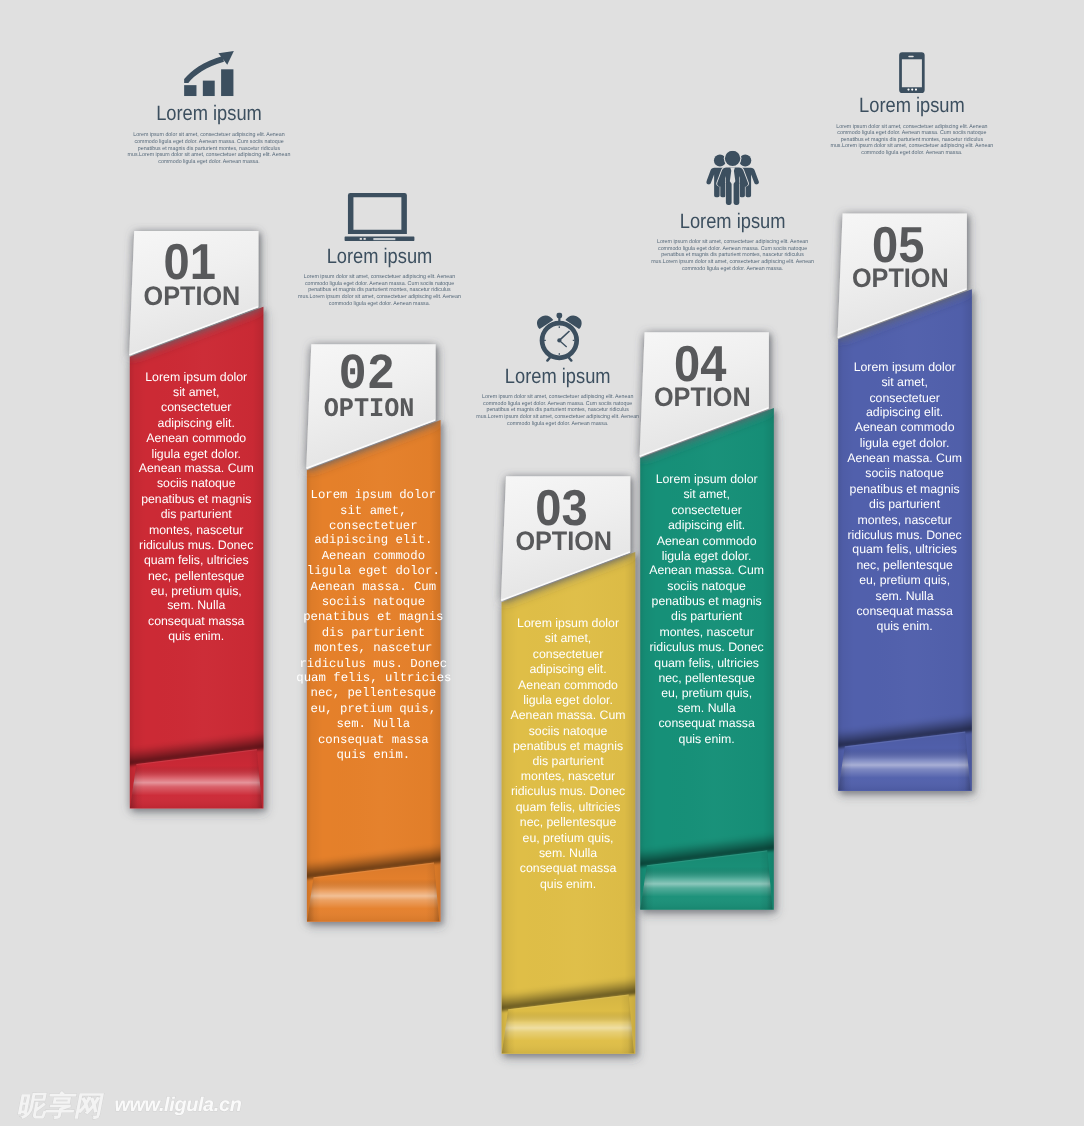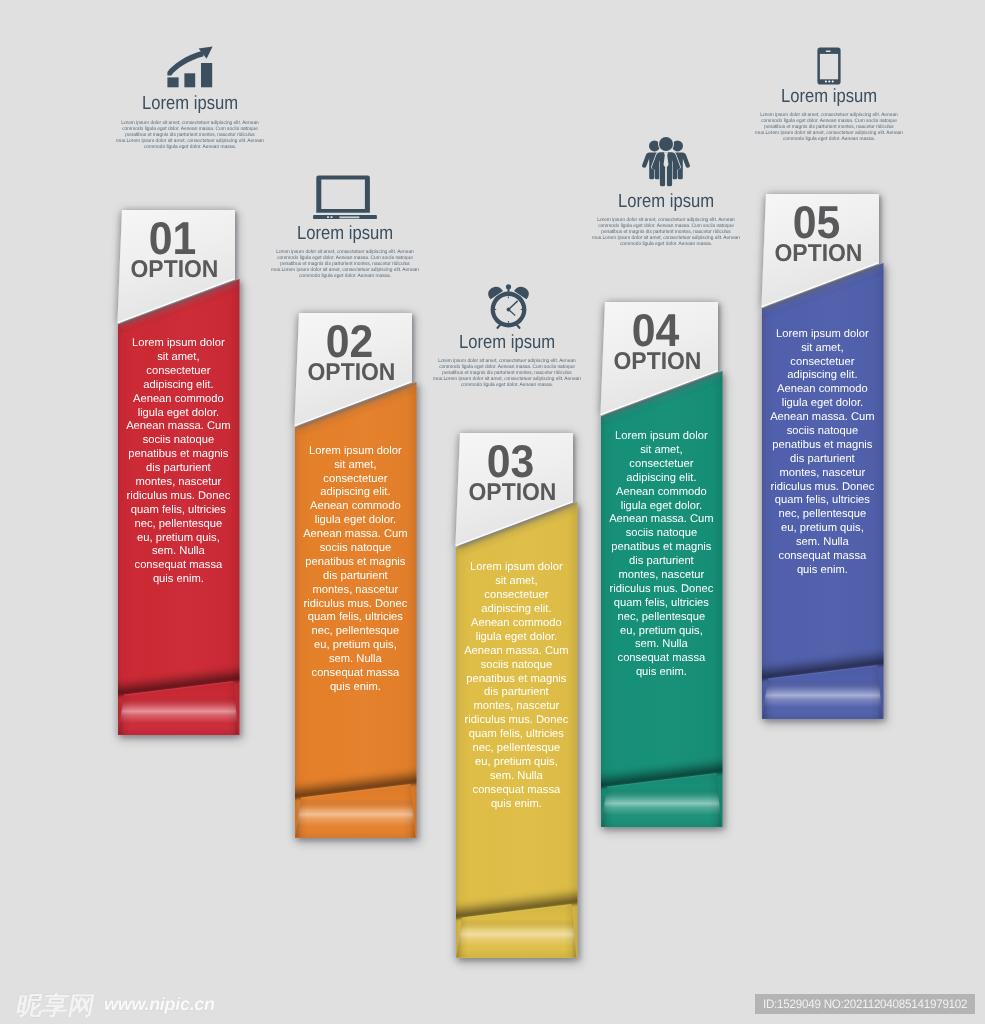--- a/index.html
+++ b/index.html
@@ -254,21 +254,21 @@
         <span>montes, nascetur</span>
         <span>ridiculus mus. Donec</span>
         <span>quam felis, ultricies</span>
         <span>nec, pellentesque</span>
         <span>eu, pretium quis,</span>
         <span>sem. Nulla</span>
         <span>consequat massa</span>
         <span>quis enim.</span>
       </div>
     </div>
-    <div class="card" style="left:275px;top:299px;">
+    <div class="card" style="left:259px;top:299px;font-family:Liberation Mono, monospace;">
       <svg class="rsvg" width="165" height="565" viewBox="0 0 165 565">
         <defs>
           <filter id="sh1" x="-45%" y="-12%" width="200%" height="135%">
             <feDropShadow dx="0" dy="2.2" stdDeviation="4.4" flood-color="#585c62" flood-opacity="0.60"></feDropShadow>
             <feDropShadow dx="3.2" dy="2.6" stdDeviation="2.0" flood-color="#6a6e74" flood-opacity="0.40"></feDropShadow>
           </filter>
           <filter id="shp1" x="-50%" y="-35%" width="210%" height="190%">
             <feDropShadow dx="0" dy="1.4" stdDeviation="4.5" flood-color="#545860" flood-opacity="0.72"></feDropShadow>
             <feDropShadow dx="2.2" dy="2.2" stdDeviation="1.8" flood-color="#6a6e74" flood-opacity="0.45"></feDropShadow>
           </filter>
@@ -446,21 +446,21 @@
         <span>montes, nascetur</span>
         <span>ridiculus mus. Donec</span>
         <span>quam felis, ultricies</span>
         <span>nec, pellentesque</span>
         <span>eu, pretium quis,</span>
         <span>sem. Nulla</span>
         <span>consequat massa</span>
         <span>quis enim.</span>
       </div>
     </div>
-    <div class="card" style="left:581px;top:288px;">
+    <div class="card" style="left:562px;top:288px;">
       <svg class="rsvg" width="165" height="565" viewBox="0 0 165 565">
         <defs>
           <filter id="sh3" x="-45%" y="-12%" width="200%" height="135%">
             <feDropShadow dx="0" dy="2.2" stdDeviation="4.4" flood-color="#585c62" flood-opacity="0.60"></feDropShadow>
             <feDropShadow dx="3.2" dy="2.6" stdDeviation="2.0" flood-color="#6a6e74" flood-opacity="0.40"></feDropShadow>
           </filter>
           <filter id="shp3" x="-50%" y="-35%" width="210%" height="190%">
             <feDropShadow dx="0" dy="1.4" stdDeviation="4.5" flood-color="#545860" flood-opacity="0.72"></feDropShadow>
             <feDropShadow dx="2.2" dy="2.2" stdDeviation="1.8" flood-color="#6a6e74" flood-opacity="0.45"></feDropShadow>
           </filter>
@@ -640,18 +640,15 @@
         <span>quam felis, ultricies</span>
         <span>nec, pellentesque</span>
         <span>eu, pretium quis,</span>
         <span>sem. Nulla</span>
         <span>consequat massa</span>
         <span>quis enim.</span>
       </div>
     </div>
 <div class="wm">
   <span class="wmlogo">昵享网</span>
-  <span class="wmsite">www.nipic.cn</span>
+  <span class="wmsite">www.ligula.cn</span>
 </div>
-<div class="idbadge">
-      <span>ID:1529049 NO:20211204085141979102</span>
-    </div>
 </div>
 
 </body></html>

